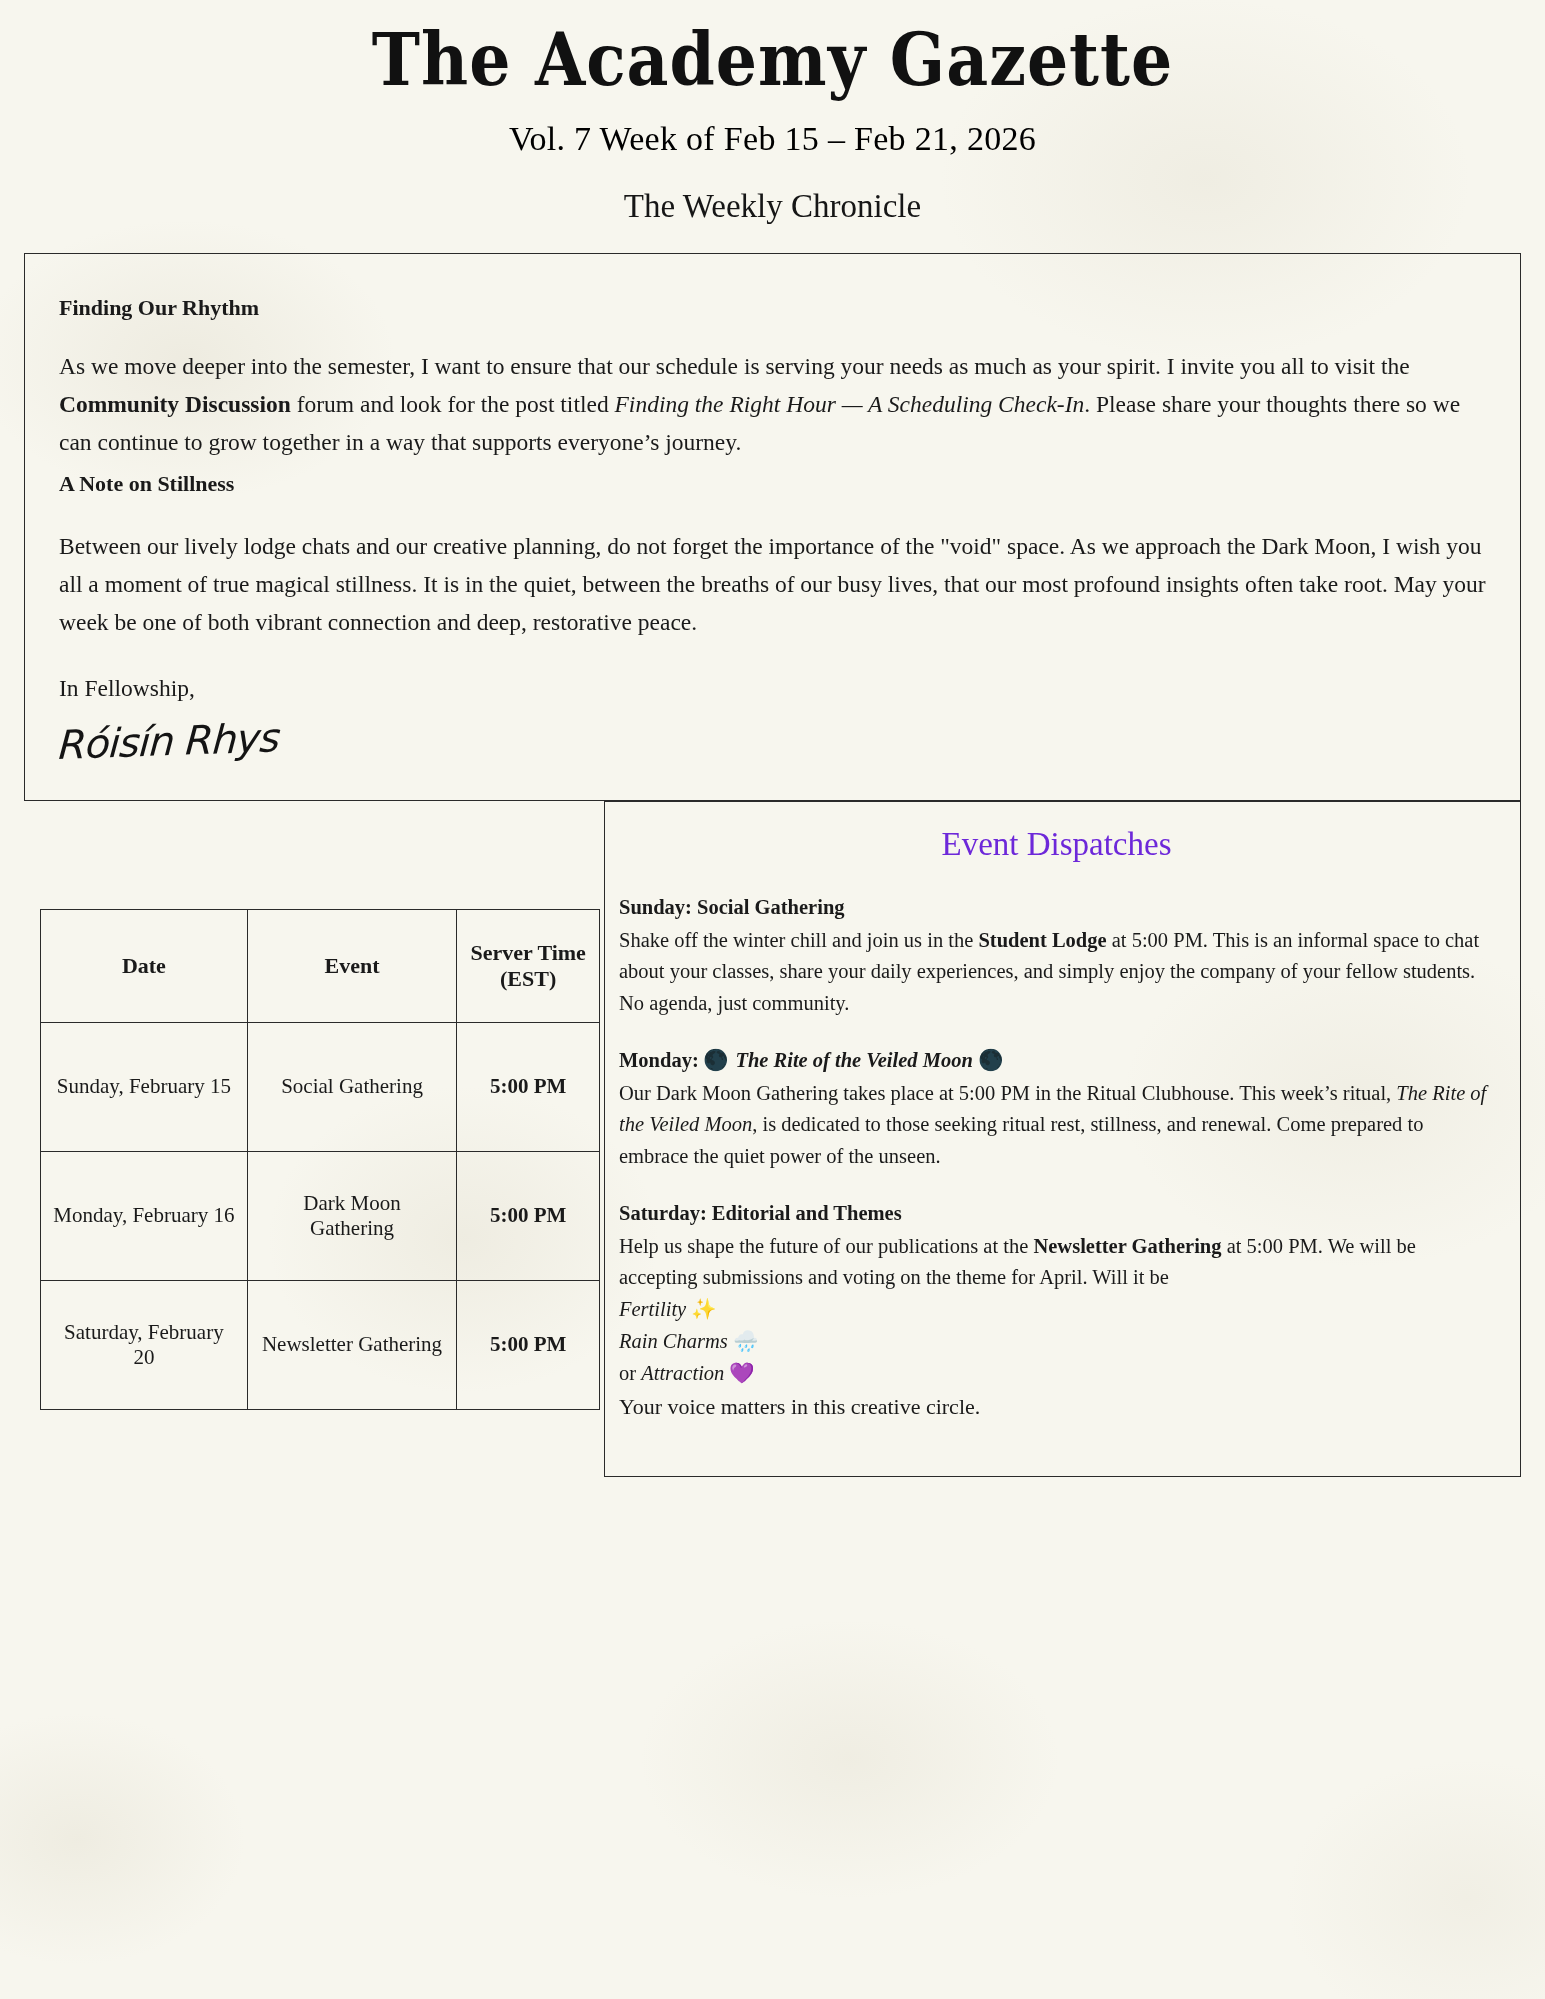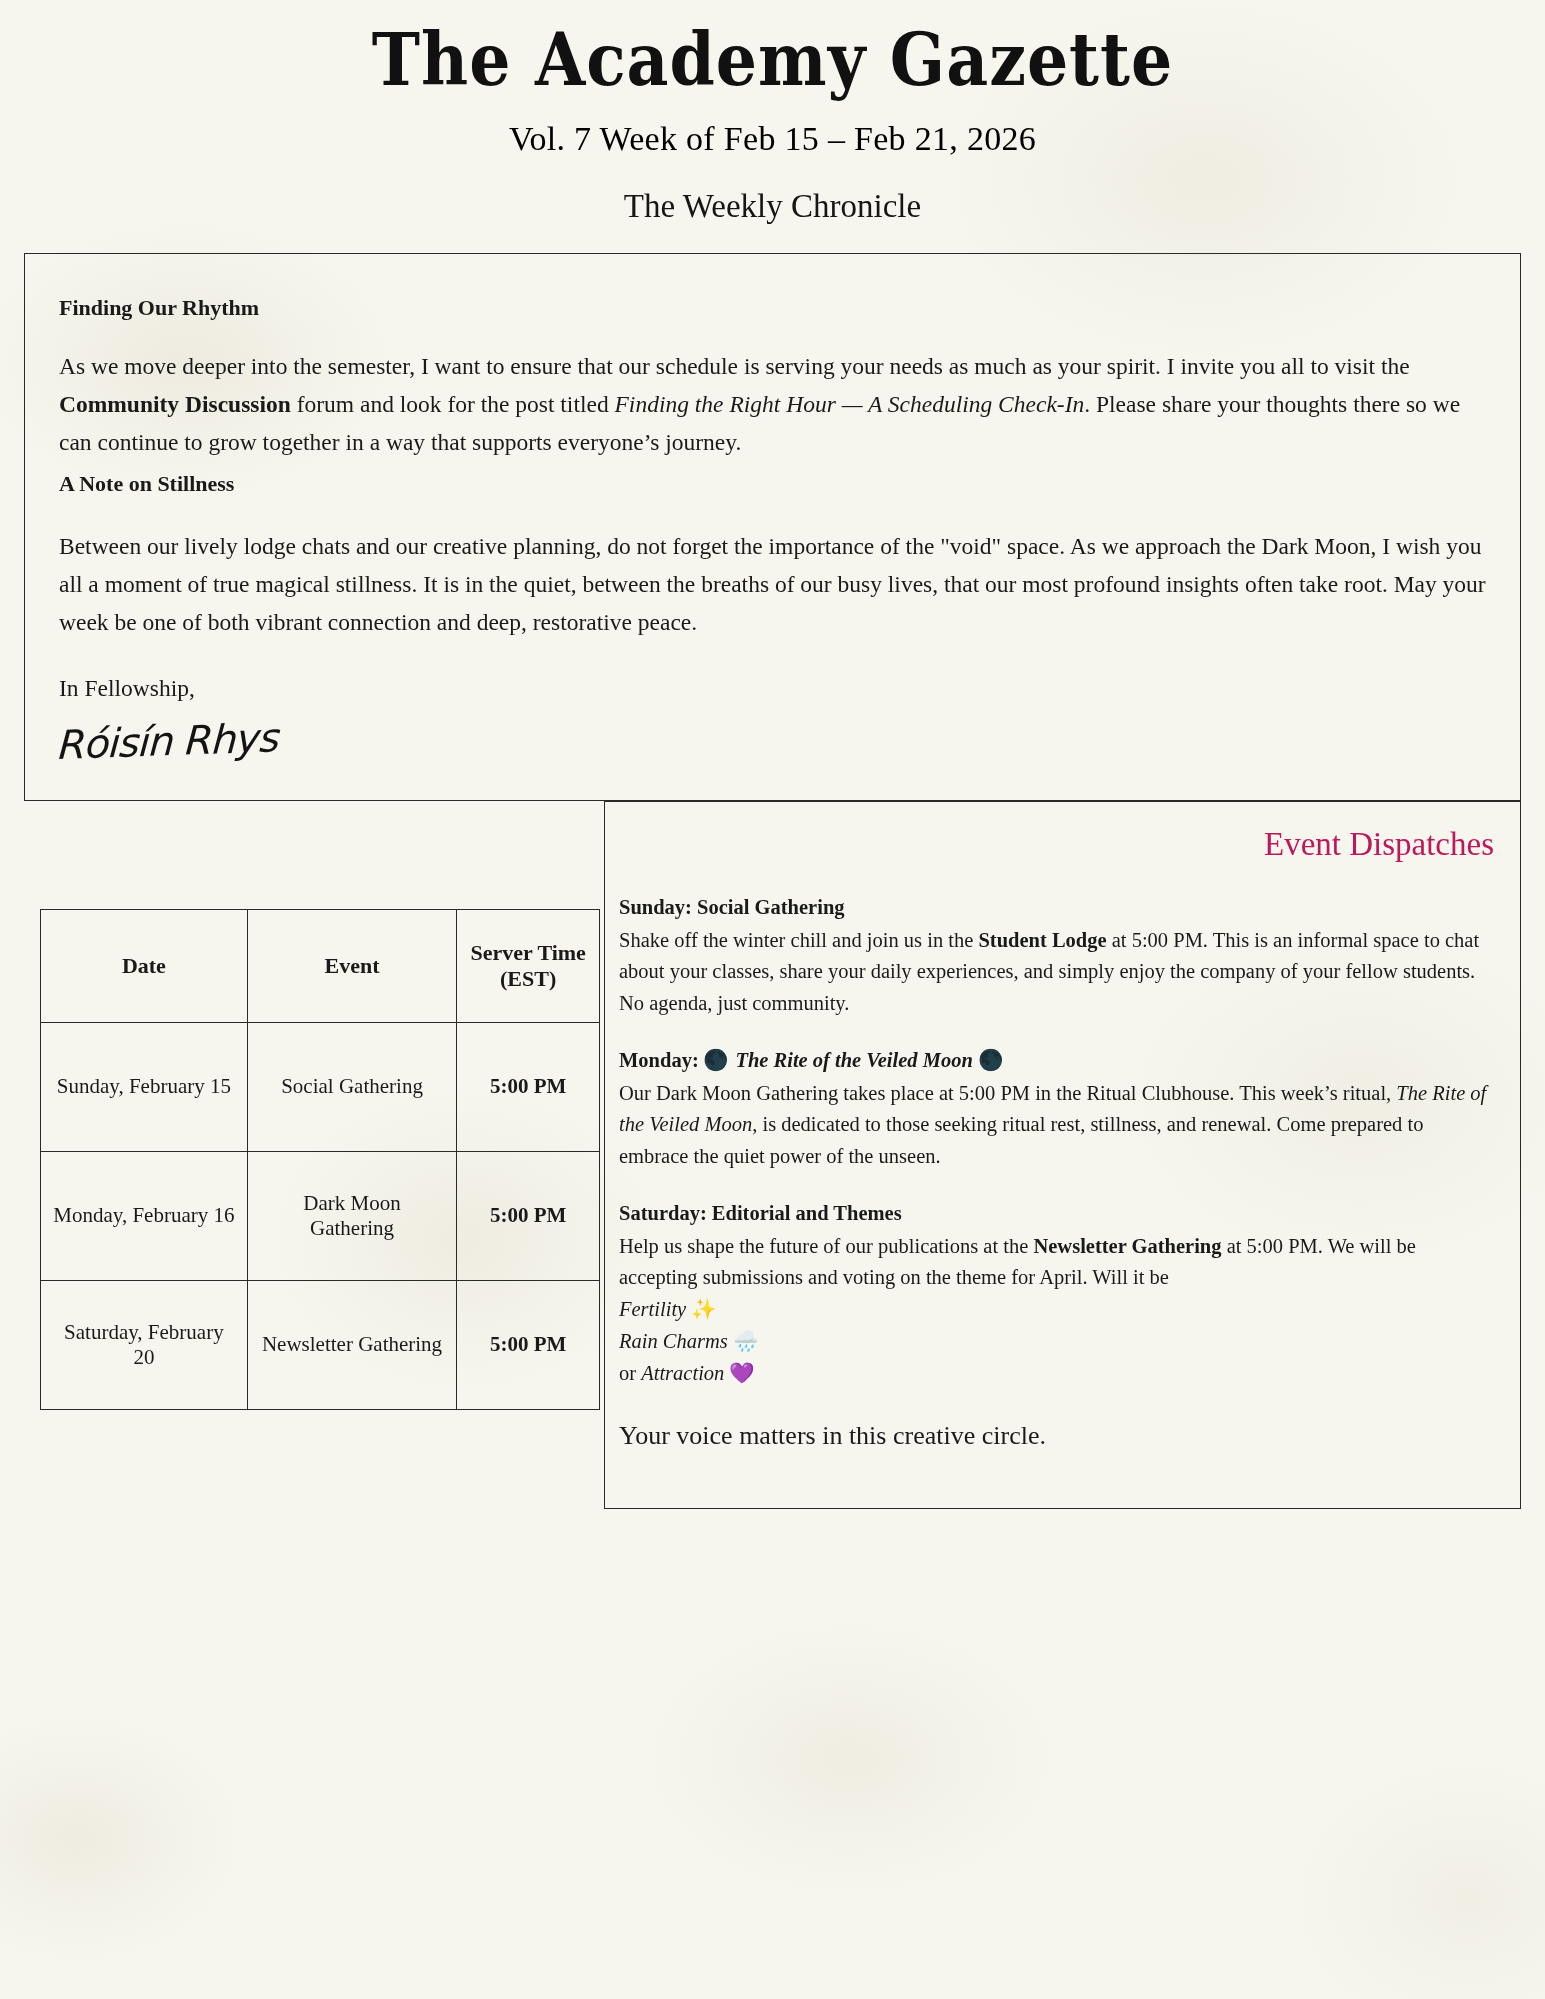--- a/index.html
+++ b/index.html
@@ -148,47 +148,46 @@
   }
   table.schedule td {
     height: 108px;
   }
   .col-date  { width: 212px; text-align: center; }
   .col-event { width: 212px; text-align: center; }
   .col-time  { width: 134px; text-align: center; font-weight: 700; font-size: 22px; }
 
   
   .dispatch-title {
-    text-align: right;
+    text-align: center;
     font-size: 33px;
     margin: 6px 0 30px 0;
-    color: #be185d;
+    color: #6d28d9;
   }
   .dispatch-block { margin-bottom: 26px; }
   .dispatch-head {
     font-weight: 700;
     font-size: 20.5px;
     margin-bottom: 2px;
     line-height: 1.45;
   }
   .dispatch-body {
     font-size: 20.5px;
     line-height: 1.55;
     margin: 0;
   }
   .theme-line {
     font-size: 20.5px;
     line-height: 1.55;
     font-style: italic;
   }
   .theme-line .plain { font-style: normal; }
   .dispatch-closing {
-    font-size: 26px;
+    font-size: 22px;
     line-height: 1.55;
-    margin-top: 26px;
   }
   .emoji { font-style: normal; }
 </style>
 </head>
 <body>
 
 <div class="page">
 
   <div class="masthead">
     <h1 class="masthead-title">The Academy Gazette</h1>

